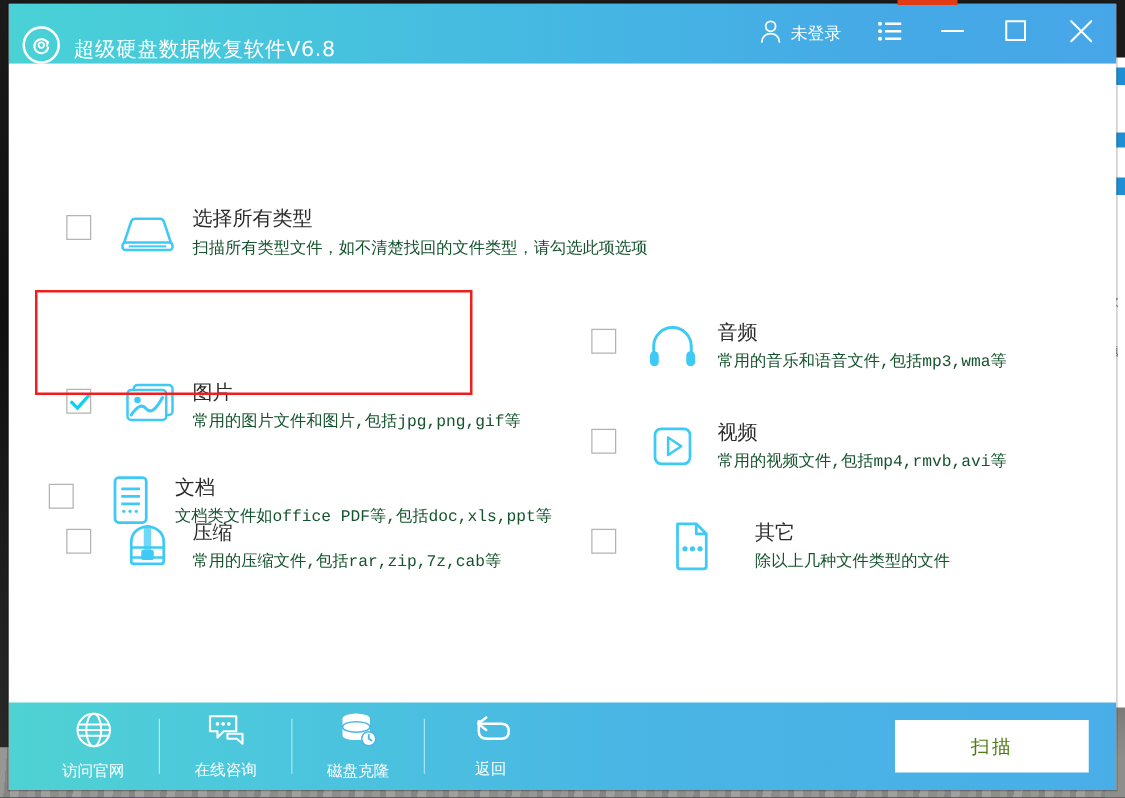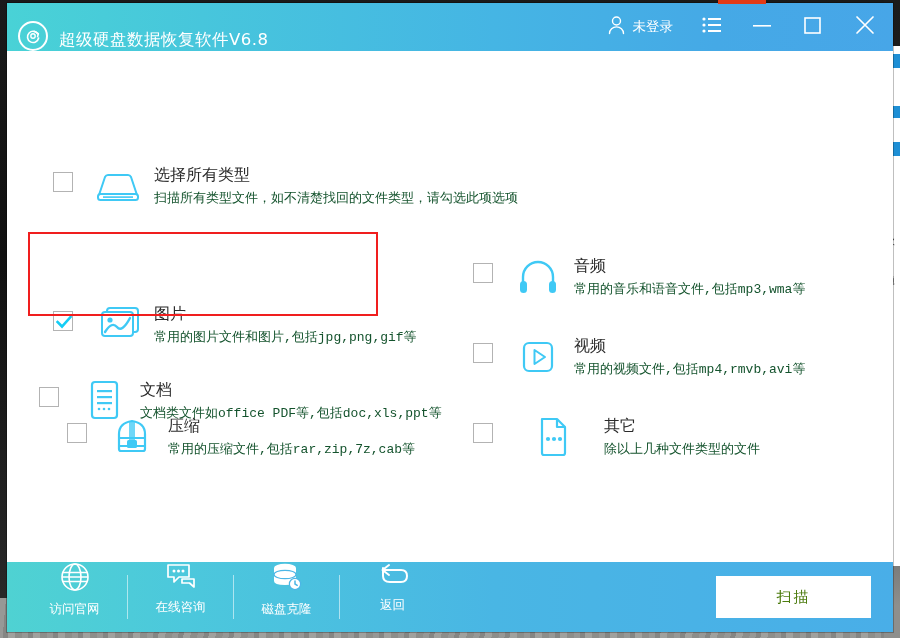--- a/index.html
+++ b/index.html
@@ -98,21 +98,21 @@
   }
 
   
   .footer{
     position:absolute;left:0;bottom:0;width:886px;height:70px;
     background:linear-gradient(90deg,#4fd2d2 0%,#4cc8dc 20%,#49b6e4 55%,#49aee8 100%);
     display:flex;align-items:center;
   }
   .fitem{
     width:105px;height:70px;display:flex;flex-direction:column;
-    align-items:center;justify-content:flex-start;gap:5px;position:relative;
+    align-items:center;justify-content:center;gap:5px;position:relative;
   }
   .fitem .flabel{color:#ffffff;font-size:12.5px;font-family:"DejaVu Sans","Liberation Sans",sans-serif;}
   .fsep{width:1px;height:44px;background:rgba(255,255,255,.55);}
   .scan-btn{
     position:absolute;right:22px;top:14px;width:155px;height:42px;background:#ffffff;
     display:flex;align-items:center;justify-content:center;
     color:#4d7c0f;font-size:15px;letter-spacing:2px;
     font-family:"DejaVu Sans","Liberation Sans",sans-serif;
   }
 </style>
@@ -278,21 +278,21 @@
               <rect x="7" y="7" width="28" height="28" rx="5" fill="none" stroke="#3fc9f5" stroke-width="2.2"></rect>
               <path d="M17.5 14 L28 21 L17.5 28 Z" fill="none" stroke="#3fc9f5" stroke-width="2" stroke-linejoin="round"></path>
             </svg>
           </div>
           <div class="texts">
             <div class="t-title">视频</div>
             <div class="t-desc">常用的视频文件,包括mp4,rmvb,avi等</div>
           </div>
         </div>
 
-        <div class="row" style="left:60px;top:363px;">
+        <div class="row" style="left:46px;top:363px;">
           <div class="cb"></div>
           <div class="ficon">
             <svg width="44" height="42" viewBox="0 0 44 42">
               <path d="M9 18 Q9 7 22 5 Q35 7 35 18 V33 Q35 35 33 35 H11 Q9 35 9 33 Z" fill="none" stroke="#3fc9f5" stroke-width="2.2" stroke-linejoin="round"></path>
               <rect x="9" y="21" width="26" height="2" fill="#3fc9f5"></rect>
               <rect x="9" y="29" width="26" height="2" fill="#3fc9f5"></rect>
               <rect x="19" y="5" width="6" height="26" fill="#3fc9f5" opacity=".75"></rect>
               <rect x="17" y="24" width="10" height="8" rx="1.5" fill="#3fc9f5"></rect>
             </svg>
           </div>

